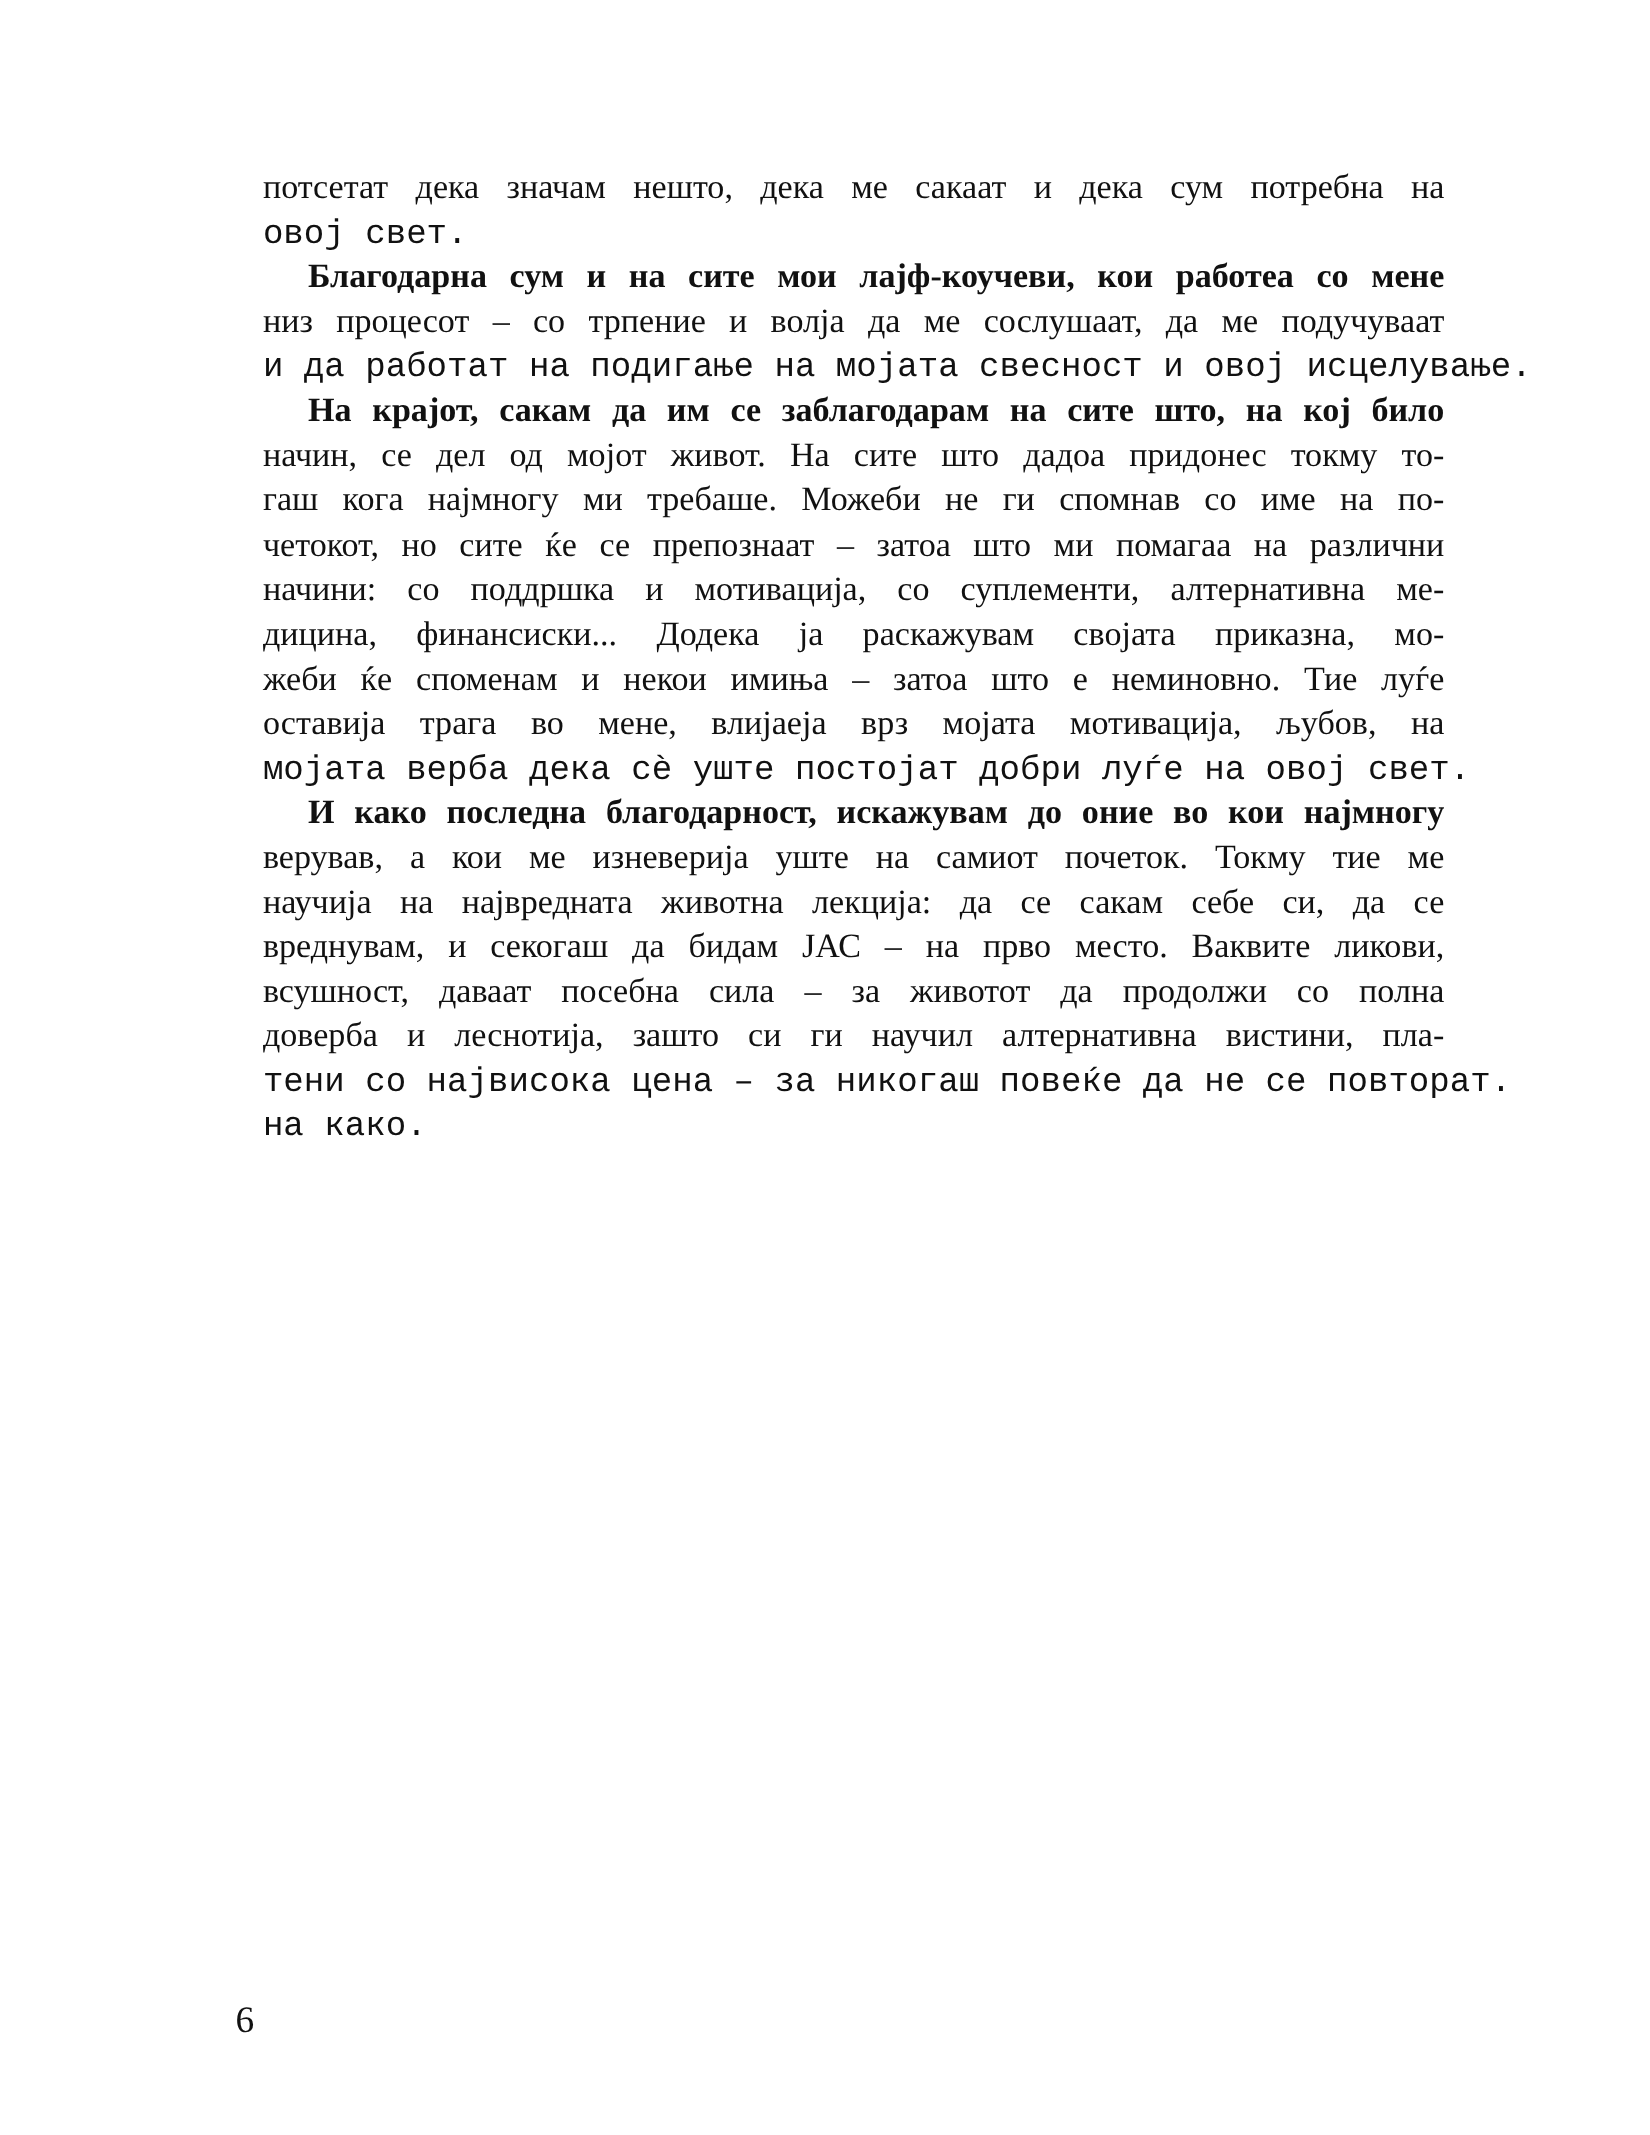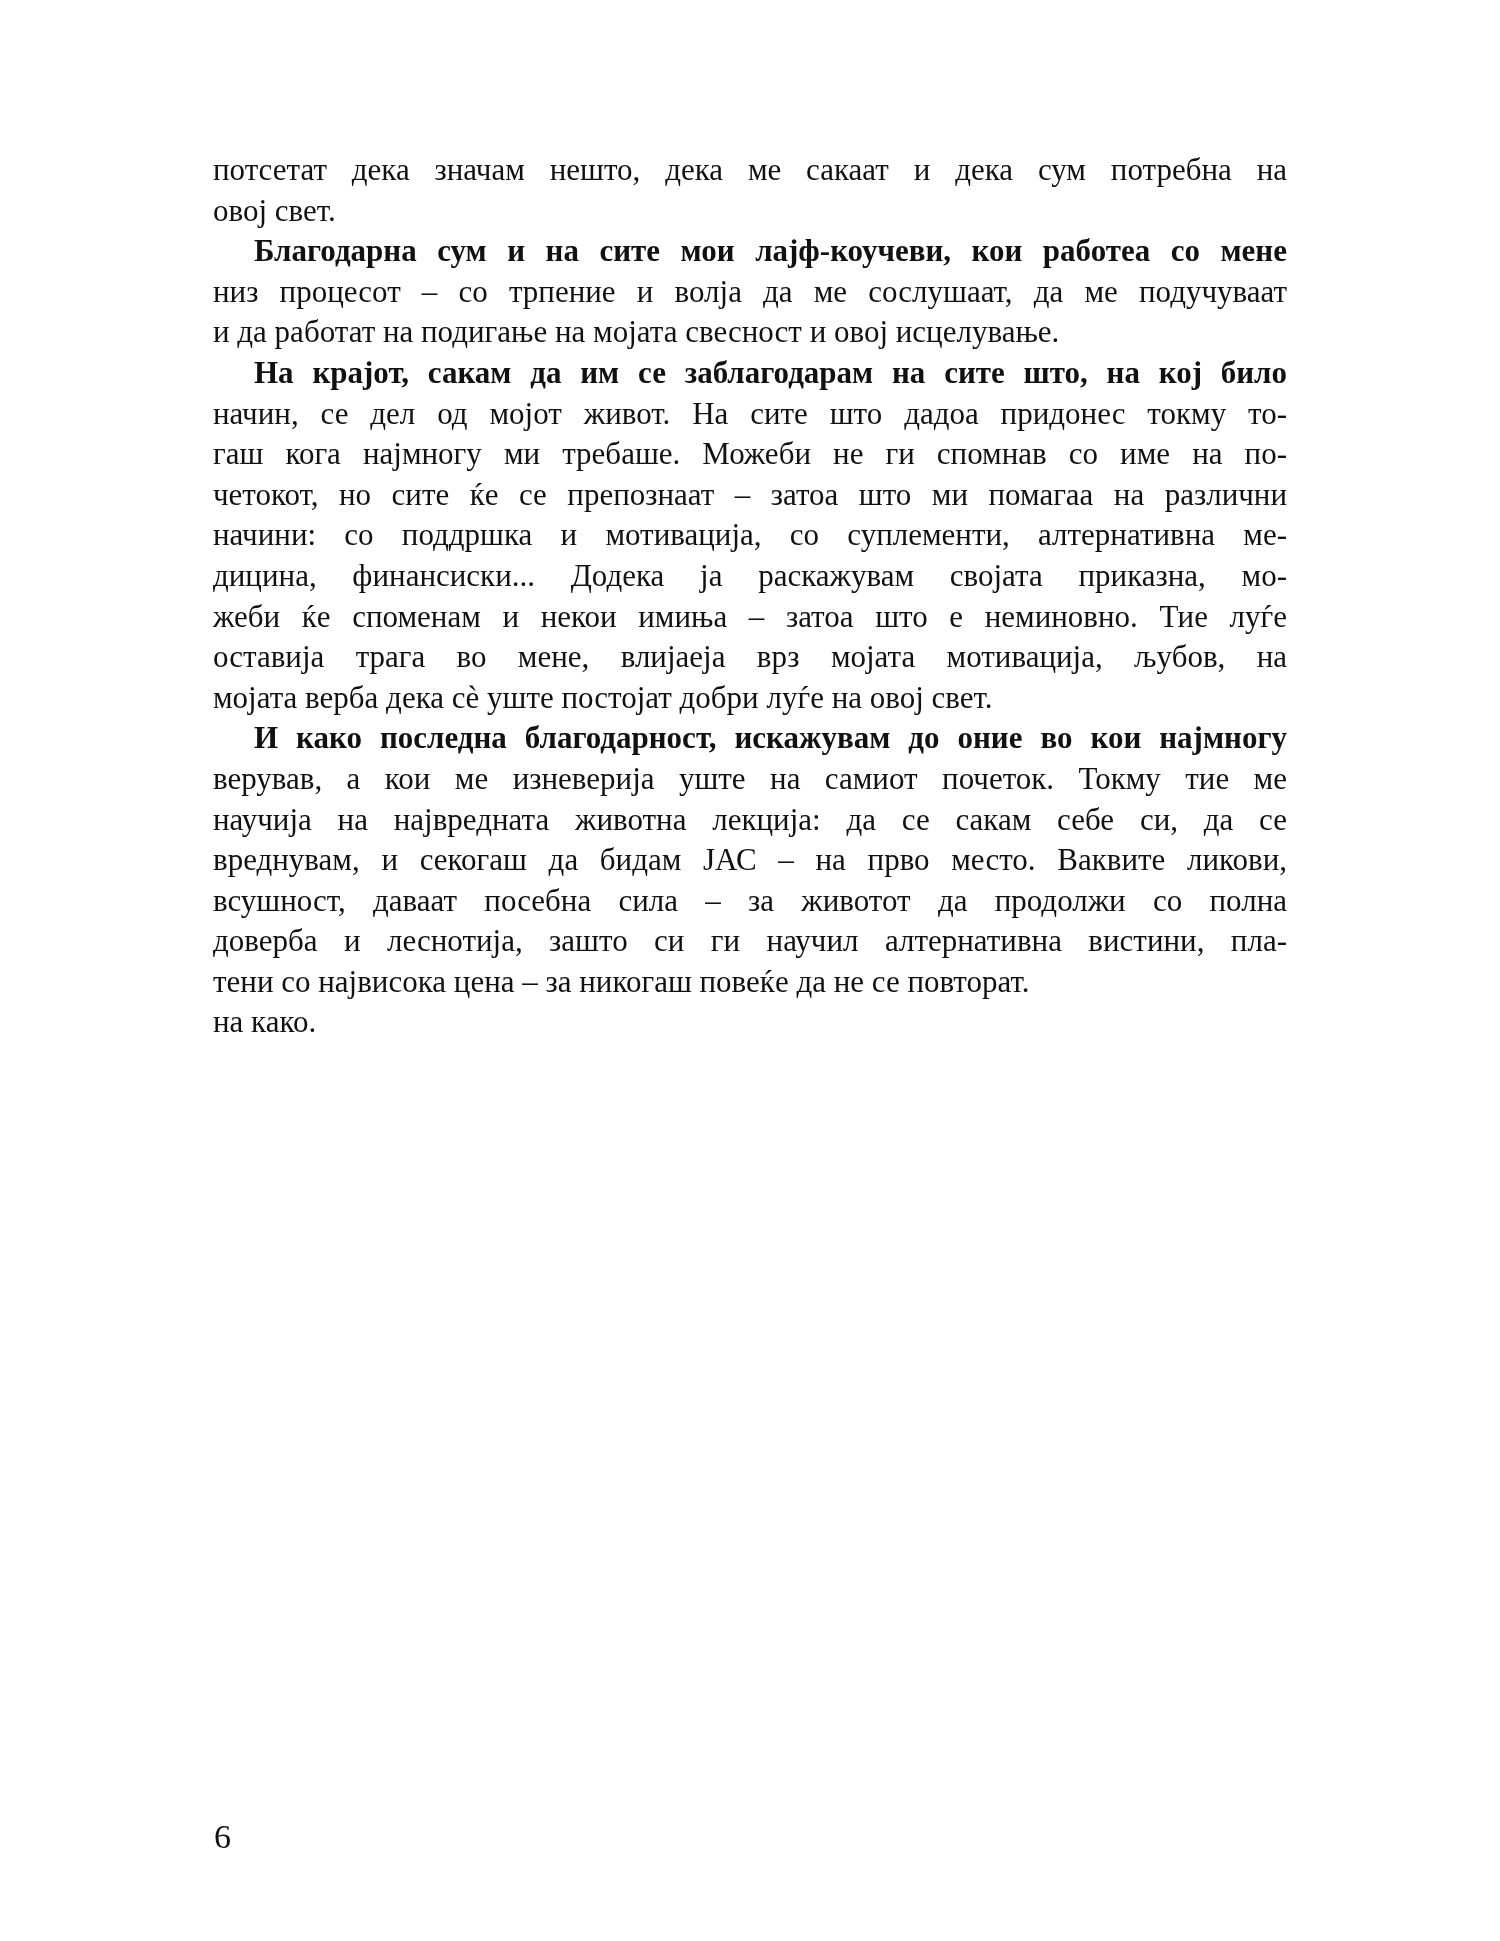--- a/index.html
+++ b/index.html
@@ -40,23 +40,25 @@
     white-space: nowrap;
     text-align-last: justify;
     text-align: justify;
     height: 40.6px;
   }
   .line span.inner {
     display: inline-block;
     width: 1074px;
     text-align: justify;
     text-align-last: justify;
+    margin-left: 26px;
   }
   .line.last span.inner {
     text-align-last: left;
+    font-family: Liberation Mono, monospace;
   }
   .line.ind span.inner {
     padding-left: 41px;
     width: 1033px;
     font-weight: bold;
   }
   .page-number {
     position: absolute;
     left: 214px;
     top: 1818px;

